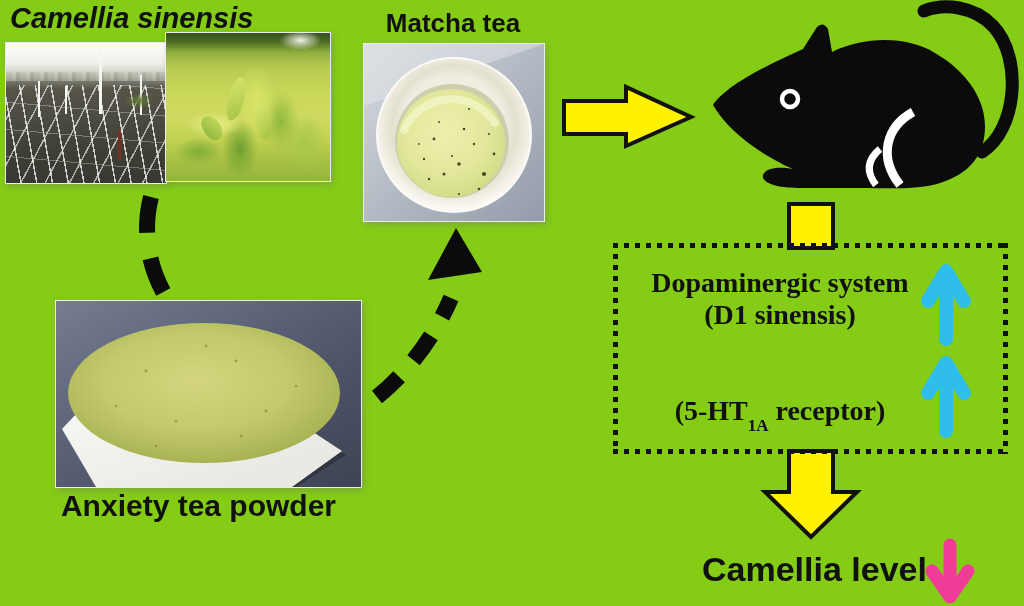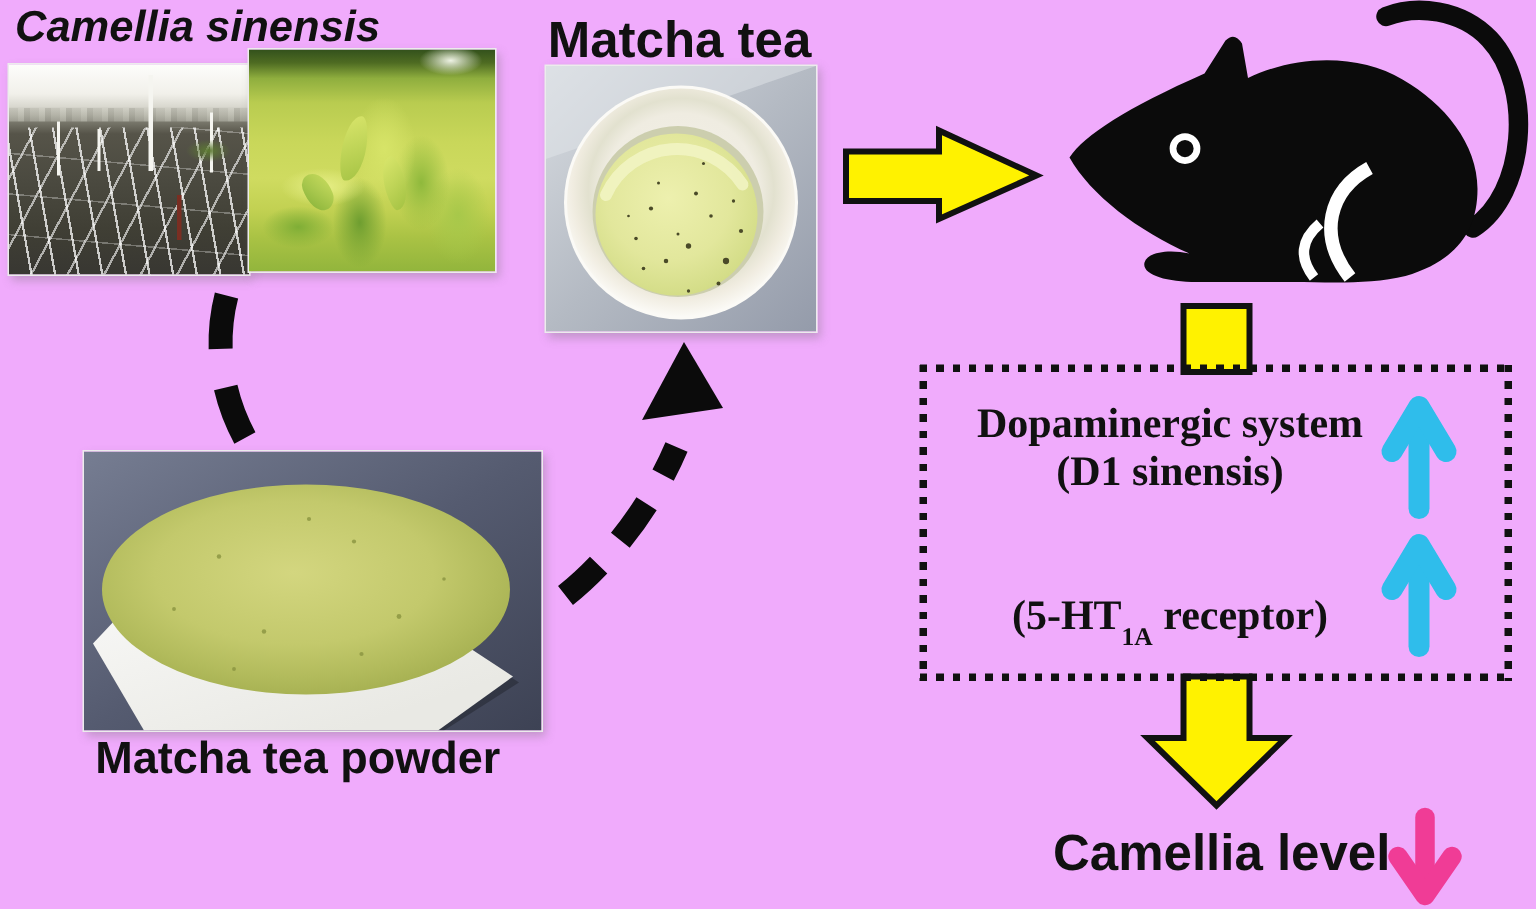--- a/index.html
+++ b/index.html
@@ -1,16 +1,16 @@
 <!DOCTYPE html>
 <html><head>
 <meta charset="utf-8">
 <style>
   html,body{margin:0;padding:0;background:#fff;}
-  .canvas{position:relative;width:1024px;height:606px;background:#f0abfc;overflow:hidden;
+  .canvas{position:relative;width:1024px;height:606px;background:#84cc16;overflow:hidden;
           font-family:"Liberation Sans",sans-serif;color:#111;}
   .abs{position:absolute;}
   .photo{position:absolute;border:1px solid #ececec;box-shadow:2px 3px 6px rgba(110,110,110,.35);}
   .lbl{position:absolute;font-weight:bold;white-space:nowrap;}
   .center{text-align:center;}
 
   
   .photo-field{left:5px;top:42px;width:160px;height:140px;
     background:linear-gradient(180deg,#fdfdfb 0%,#f1f0ea 14%,#d9d8cf 20%,#a9a89c 24%,
       #7b7a6e 27%,#565449 33%,#4b4a40 55%,#403f35 78%,#383732 100%);}
@@ -44,21 +44,21 @@
   .dbox{left:613px;top:243px;width:395px;height:211px;z-index:4;font-family:Liberation Serif, serif;}
   .dot-h{position:absolute;left:0;right:0;height:5px;
     background:repeating-linear-gradient(90deg,#111 0 5px,rgba(0,0,0,0) 5px 11px);}
   .dot-v{position:absolute;top:0;bottom:0;width:5px;
     background:repeating-linear-gradient(180deg,#111 0 5px,rgba(0,0,0,0) 5px 11px);}
   .boxline{position:absolute;left:8px;width:318px;text-align:center;
     font-weight:bold;font-size:28px;line-height:31px;}
   sub.rcpt{font-size:17px;line-height:0;position:relative;top:4px;}
 
   .title-species{left:10px;top:2px;font-size:29px;font-style:italic;font-weight:bold;}
-  .lbl-cup{left:363px;top:8px;width:180px;font-size:34px;}
+  .lbl-cup{left:363px;top:8px;width:180px;font-size:26px;}
   .lbl-powder{left:46px;top:489px;width:305px;font-size:30px;}
   .lbl-anxiety{left:702px;top:550px;font-size:34px;}
 
   svg.overlay{position:absolute;left:0;top:0;z-index:3;pointer-events:none;}
   .z5{z-index:5;}
 </style>
 </head>
 <body>
 
 <div class="canvas">
@@ -164,21 +164,21 @@
         <circle cx="120" cy="120" r="1.5"></circle>
           <circle cx="60" cy="105" r="1.3"></circle>
           <circle cx="150" cy="45" r="1.4"></circle>
         <circle cx="240" cy="85" r="1.2"></circle>
           <circle cx="100" cy="145" r="1.3"></circle>
           <circle cx="185" cy="135" r="1.4"></circle>
       </g>
     </svg>
   </div>
 
-  <div class="lbl lbl-powder center abs z5">Matcha tea powder</div>
+  <div class="lbl lbl-powder center abs z5">Anxiety tea powder</div>
 
   <svg class="overlay" width="1024" height="606" viewBox="0 0 1024 606">
 
     <path d="M 151 197 C 142 232 148 272 172 306" fill="none" stroke="#0B0B0B" stroke-width="16" stroke-dasharray="36 26"></path>
 
     <path d="M 377 397 C 406 374 434 338 451 298" fill="none" stroke="#0B0B0B" stroke-width="16" stroke-dasharray="30 22"></path>
     <polygon points="456,228 428,280 482,272" fill="#0B0B0B"></polygon>
 
     <polygon points="564,101 626,101 626,87 691,117 626,146 626,134 564,134" fill="#FFF200" stroke="#111" stroke-width="4"></polygon>
 

